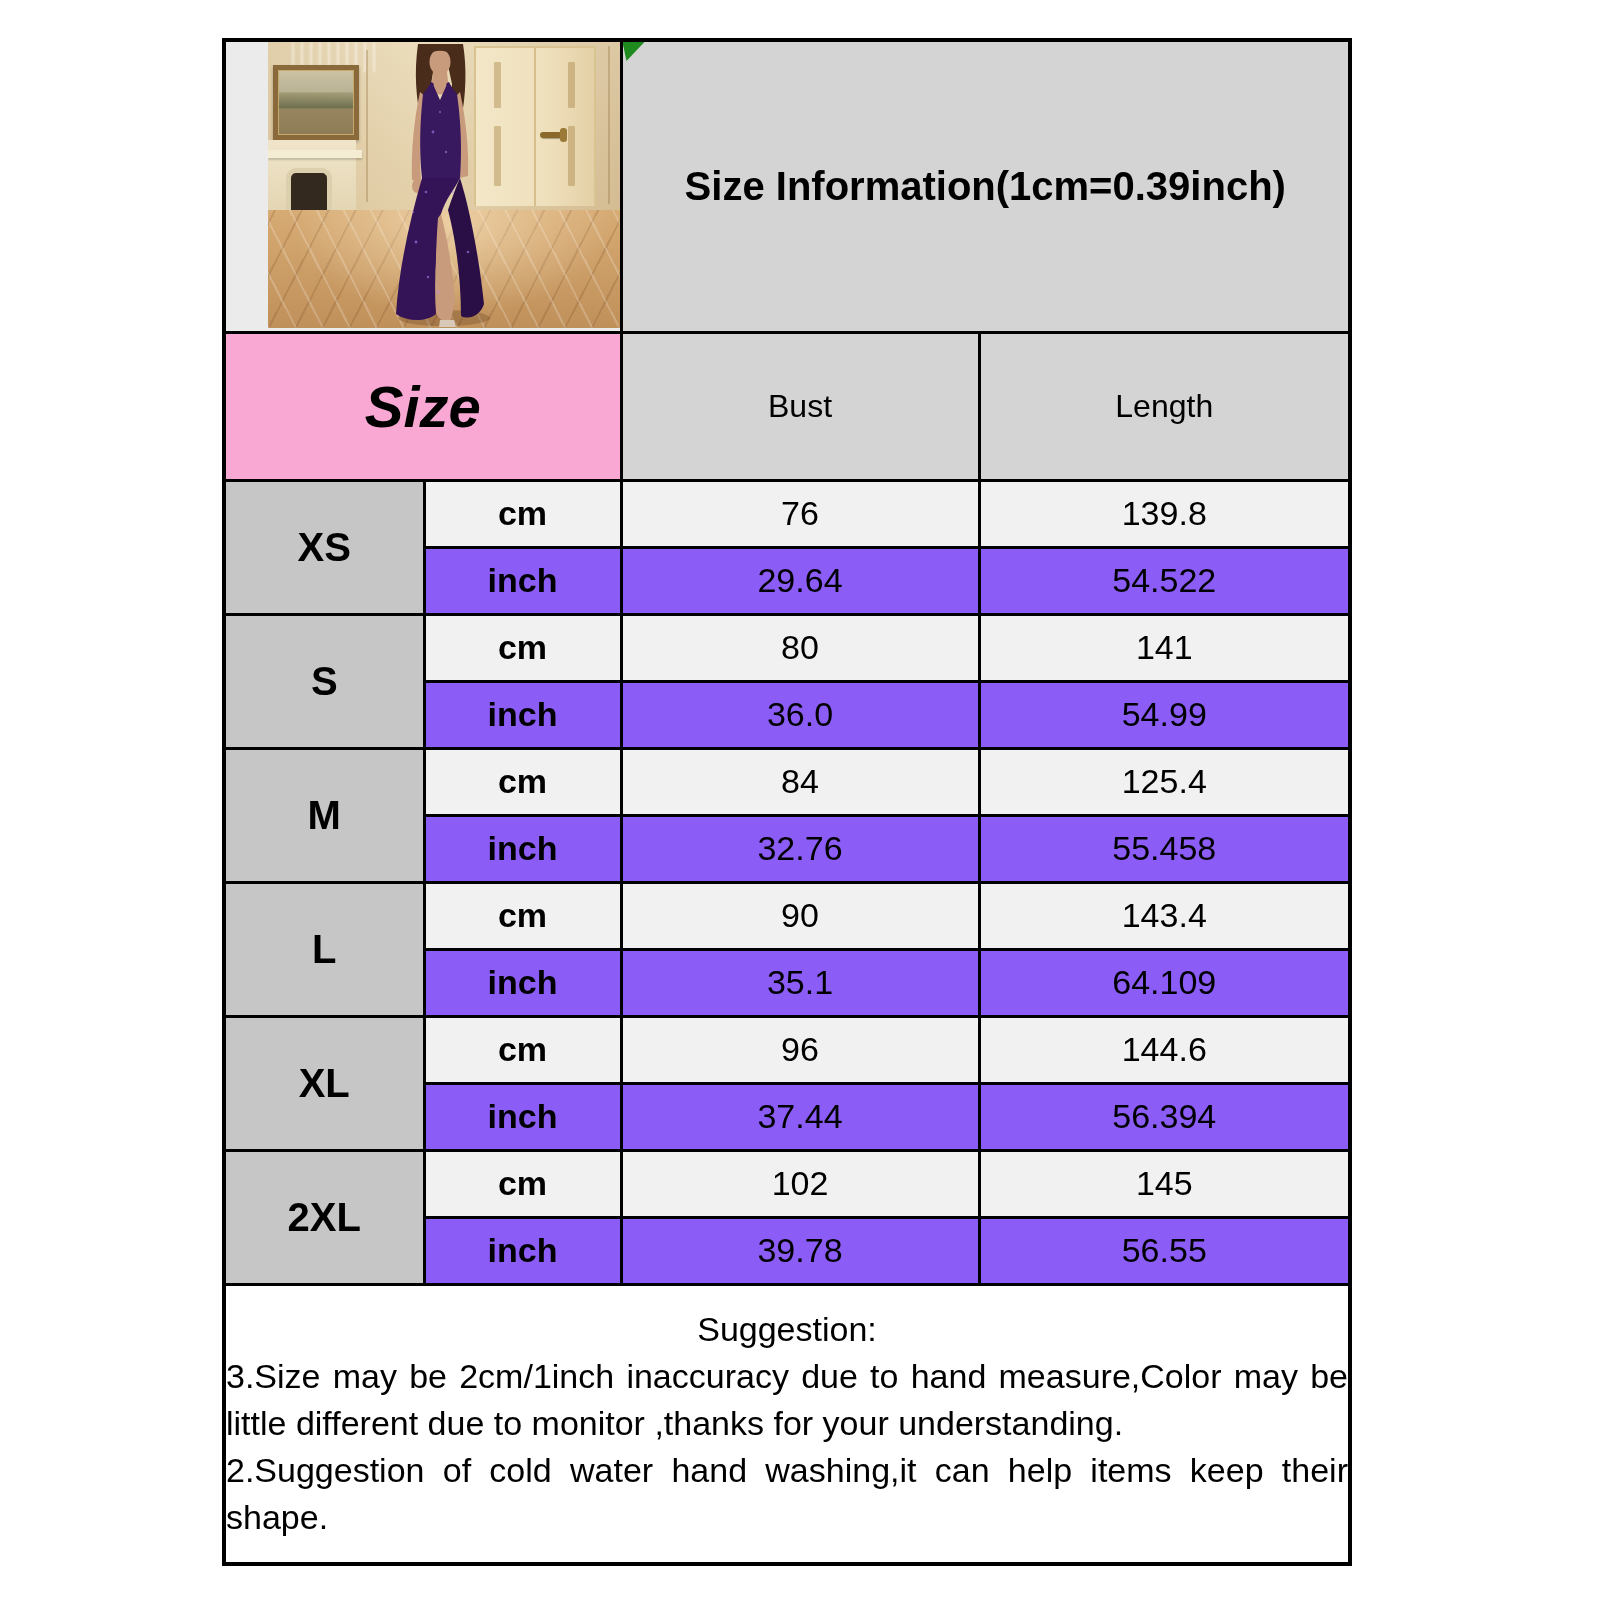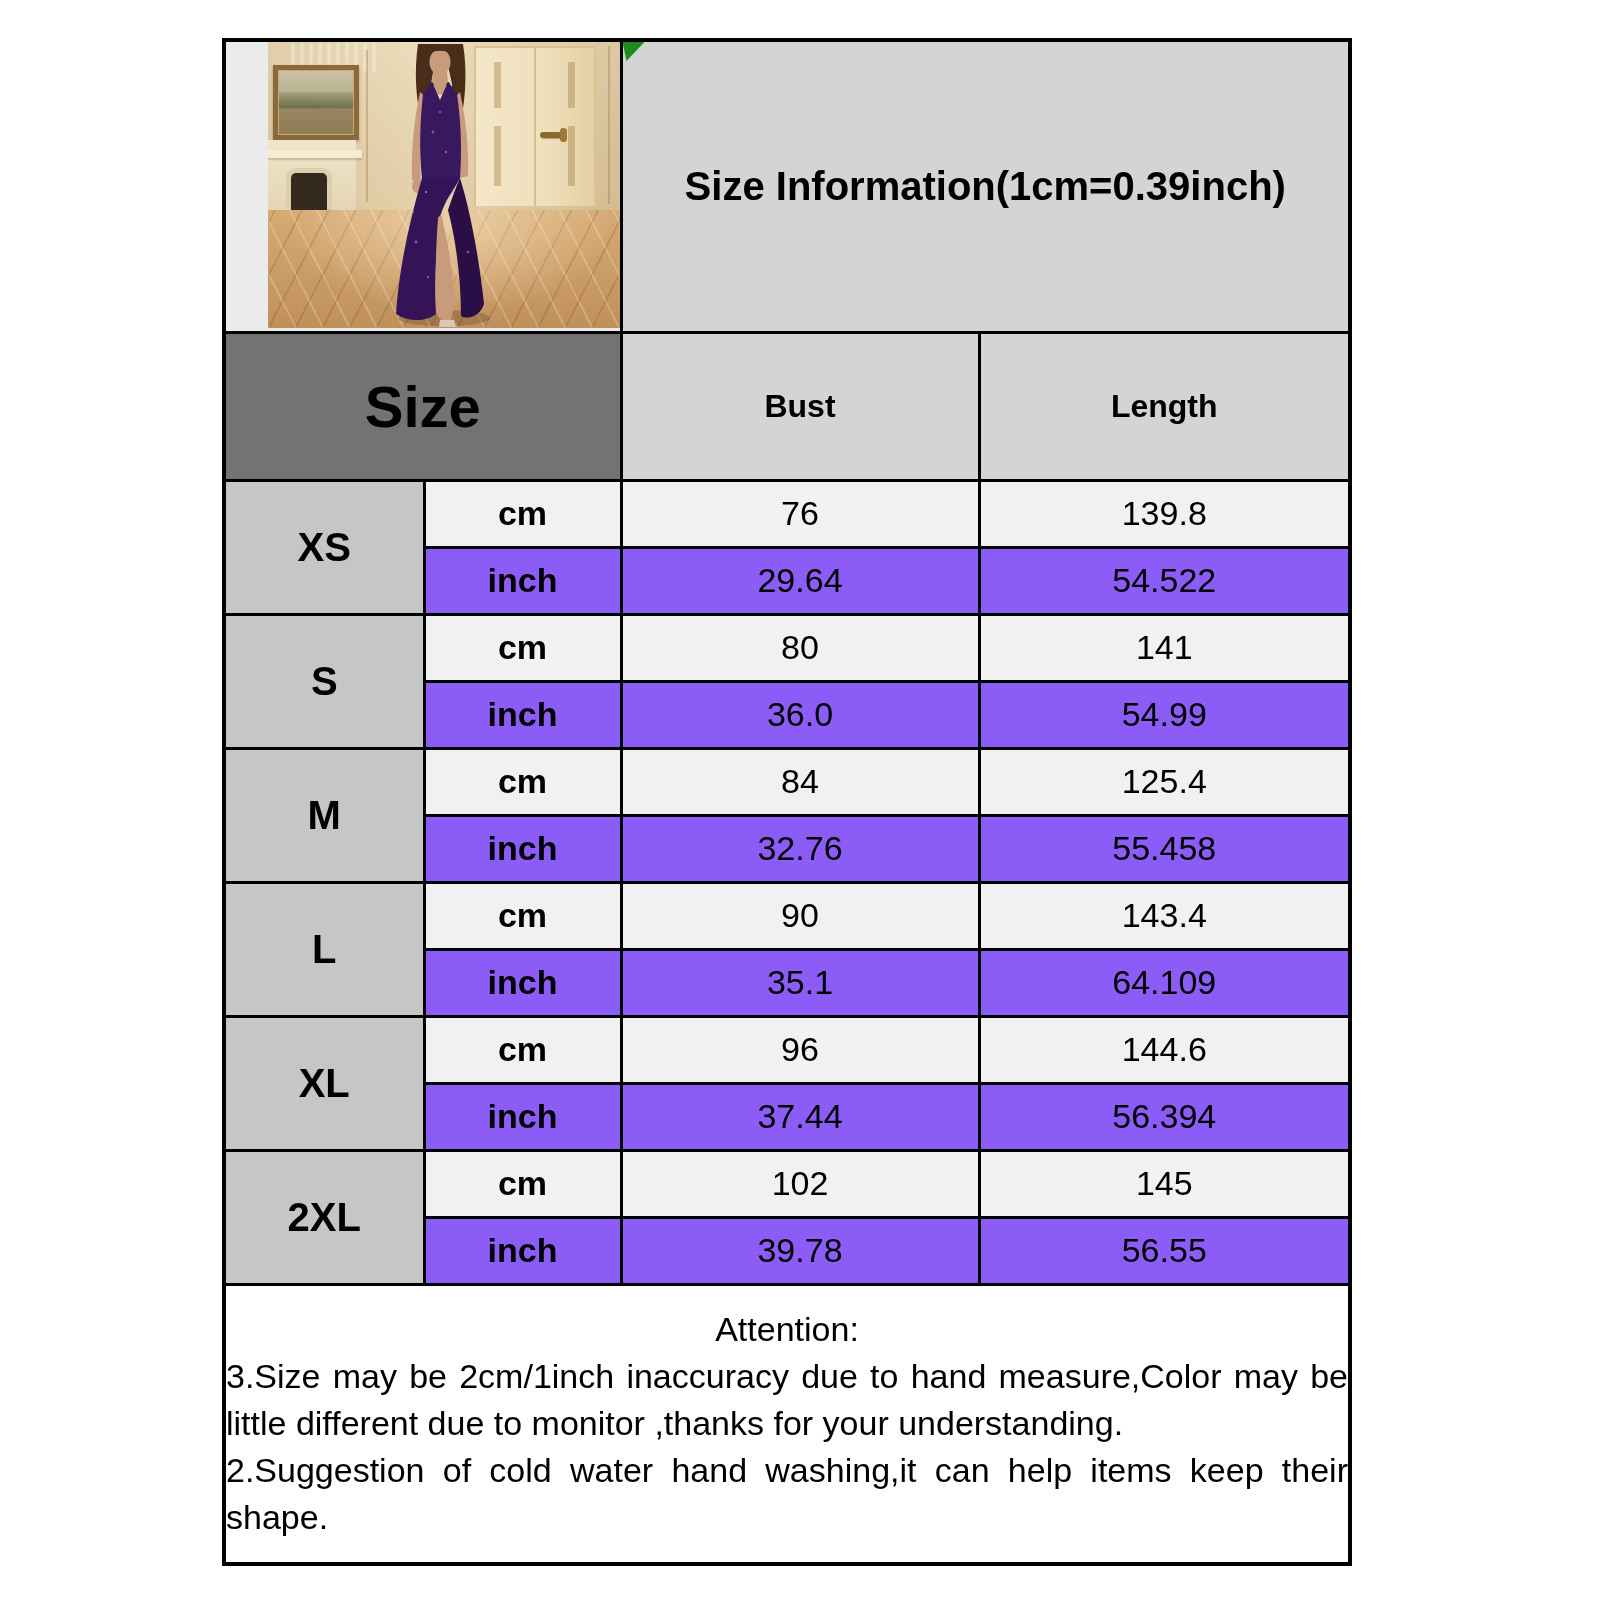--- a/index.html
+++ b/index.html
@@ -22,22 +22,22 @@
   td.photo-cell { background:#ebebeb; position:relative; height:292px; }
   td.title-cell { background:#d4d4d4; position:relative; }
   .title-text { font-size:40px; font-weight:bold; letter-spacing:0px; }
   .green-corner {
     position:absolute; top:0; left:0; width:22px; height:19px;
     background:#1f8b1f; clip-path:polygon(0 0,100% 0,18% 100%);
   }
 
   
   tr.cols-header { height:148px; }
-  td.size-head { background:#737373; font-size:58px; font-weight:bold; }
-  td.col-head  { background:#d4d4d4; font-size:32px; font-weight:bold; }
+  td.size-head { background:#f9a8d4; font-size:58px; font-weight:bold;font-style:italic; }
+  td.col-head  { background:#d4d4d4; font-size:32px; font-weight:normal; }
 
   
   tr.data-row { height:67px; }
   td.size-label { background:#c6c6c6; font-size:40px; font-weight:bold; }
   td.unit-label { font-size:34px; font-weight:bold; }
   td.val { font-size:34px; font-weight:normal; }
   tr.row-cm td.unit-label, tr.row-cm td.val { background:#f1f1f1;margin-left:48px; }
   tr.row-inch td.unit-label, tr.row-inch td.val { background:#8b5cf6; }
 
   
@@ -233,20 +233,20 @@
     <td class="val">145</td>
   </tr>
   <tr class="data-row row-inch">
     <td class="unit-label">inch</td>
     <td class="val">39.78</td>
     <td class="val">56.55</td>
   </tr>
 
   <tr>
     <td class="attention-cell" colspan="4">
-      <div>Attention:</div>
+      <div>Suggestion:</div>
       <div class="attn-item">3.Size may be 2cm/1inch inaccuracy due to hand measure,Color may be little different due to monitor ,thanks for your understanding.</div>
       <div class="attn-item">2.Suggestion of cold water hand washing,it can help items keep their shape.</div>
     </td>
   </tr>
 </tbody>
     </table>
 </div>
 
 </body></html>

